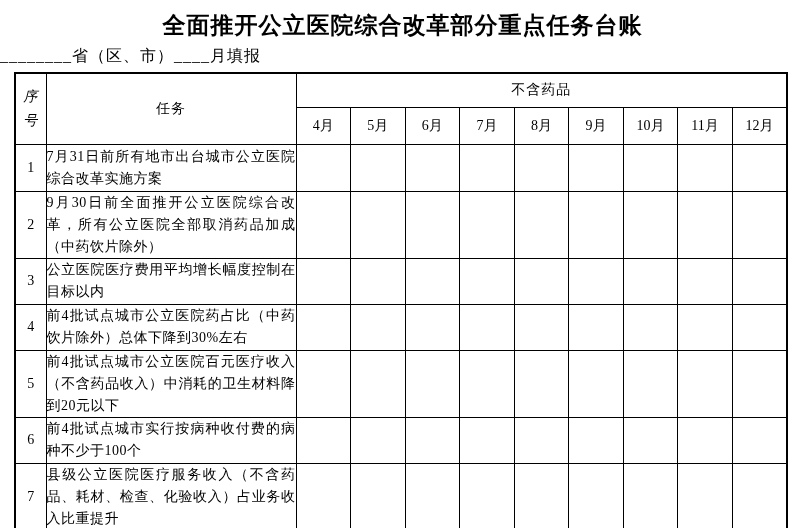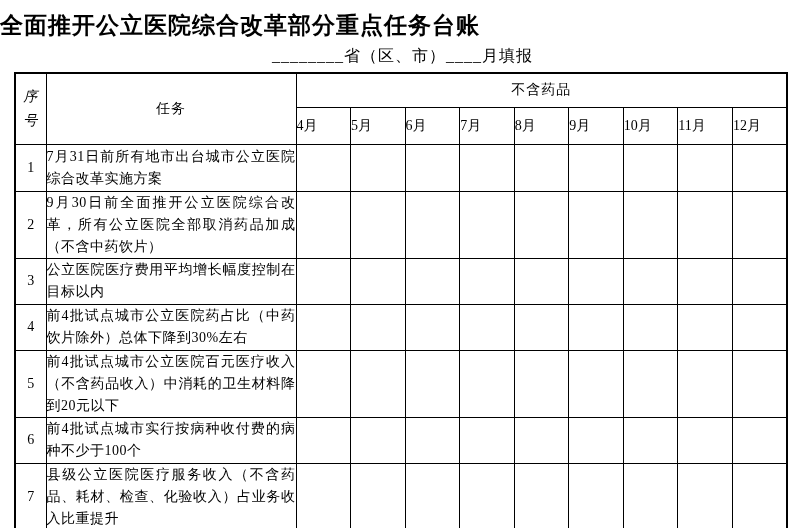--- a/index.html
+++ b/index.html
@@ -11,28 +11,28 @@
     color: #000000;
   }
   .page {
     width: 805px;
     height: 528px;
     background: #ffffff;
     overflow: hidden;
     position: relative;
   }
   .title {
+    text-align: center;
     padding-top: 11px;
     font-size: 23px;
     font-weight: bold;
     letter-spacing: 1px;
     line-height: 30px;
   }
   .subtitle {
-    text-align: center;
     font-size: 16px;
     margin-top: 4px;
     letter-spacing: 1px;
     line-height: 22px;
   }
   table.ledger {
     border-collapse: collapse;
     table-layout: fixed;
     width: 774px;
     margin-left: 14px;
@@ -51,21 +51,21 @@
     font-size: 14px;
     text-align: center;
     letter-spacing: 1px;
   }
   .serial-head {
     word-break: break-all;
     padding: 0 7px;
     line-height: 24px;
     font-style: italic;
   }
-  .month-head { font-size: 14px; text-align: left; }
+  .month-head { font-size: 14px; text-align: center; }
   .serial-cell {
     font-size: 14px;
     text-align: center;
   }
   .task-cell {
     font-size: 14px;
     text-align: justify;
     padding: 2px 5px 2px 4px;
     line-height: 22px;
     letter-spacing: 0.5px;
@@ -132,21 +132,21 @@
           <td class="month-cell"></td>
           <td class="month-cell"></td>
           <td class="month-cell"></td>
           <td class="month-cell"></td>
           <td class="month-cell"></td>
           <td class="month-cell"></td>
           <td class="month-cell"></td>
         </tr>
       <tr class="r1">
         <td class="serial-cell">2</td>
-        <td class="task-cell">9月30日前全面推开公立医院综合改革，所有公立医院全部取消药品加成（不含中药饮片）</td>
+        <td class="task-cell">9月30日前全面推开公立医院综合改革，所有公立医院全部取消药品加成（中药饮片除外）</td>
       <td class="month-cell"></td>
           <td class="month-cell"></td>
           <td class="month-cell"></td>
           <td class="month-cell"></td>
           <td class="month-cell"></td>
           <td class="month-cell"></td>
           <td class="month-cell"></td>
           <td class="month-cell"></td>
           <td class="month-cell"></td>
         </tr>

